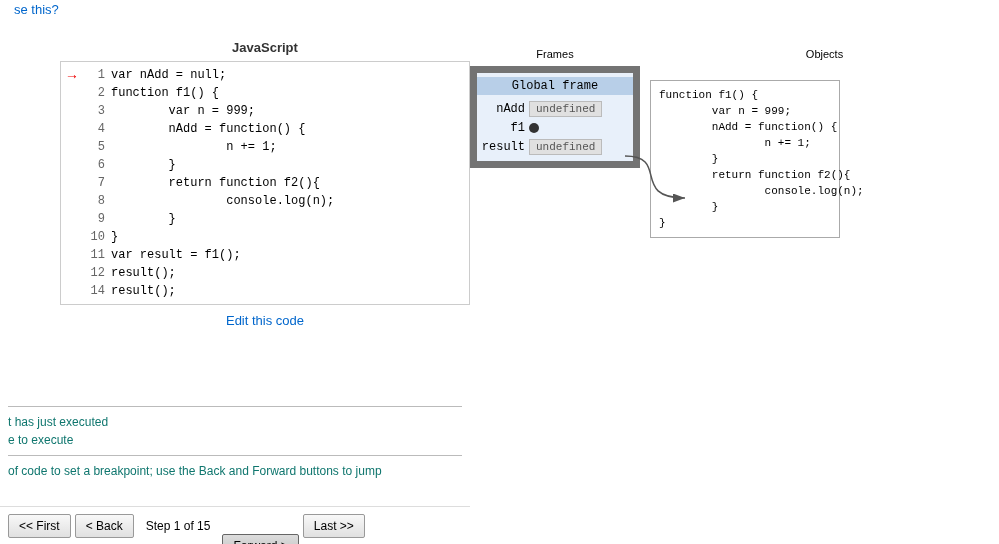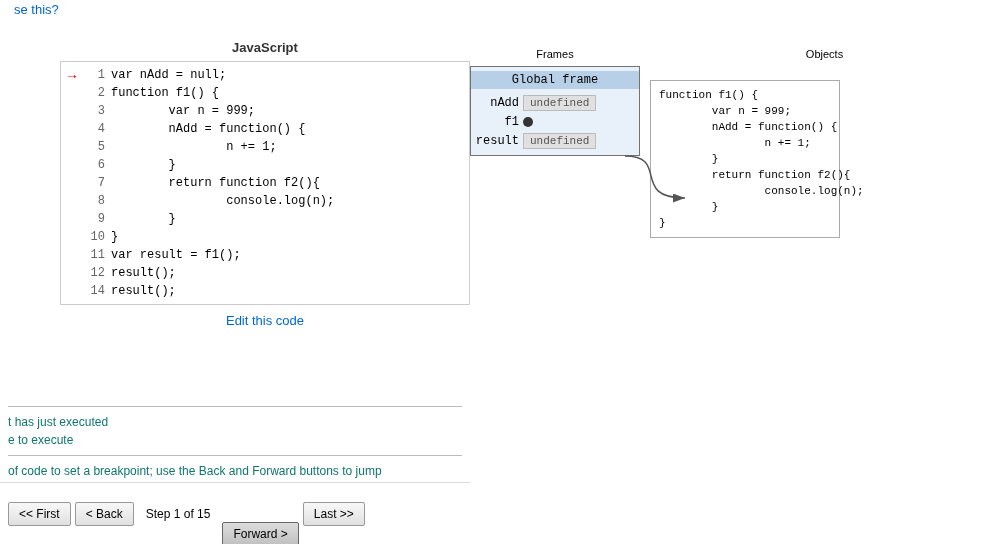--- a/index.html
+++ b/index.html
@@ -115,21 +115,21 @@
       border-top: 1px solid #bbb;
       margin: 6px 0;
     }
 
     
     .nav-bar {
       position: absolute;
       bottom: 0;
       left: 0;
       right: 0;
-      height: 62px;
+      height: 38px;
       display: flex;
       align-items: center;
       padding: 0 8px;
       gap: 4px;
       border-top: 1px solid #ddd;
     }
 
     .nav-btn {
       padding: 4px 10px;
       font-size: 12px;
@@ -196,21 +196,21 @@
 
     .col-header {
       text-align: center;
       font-size: 11px;
       color: #000000;
       margin-bottom: 6px;
       font-weight: normal;
     }
 
     .frame-box {
-      border: 1px solid #737373;
+      border: 7px solid #737373;
       background: #e8f0fa;
       padding: 4px 0;
       font-size: 12px;
     }
 
     .frame-title {
       background: #b8cfe8;
       text-align: center;
       padding: 2px 4px;
       font-family: 'Courier New', monospace;

